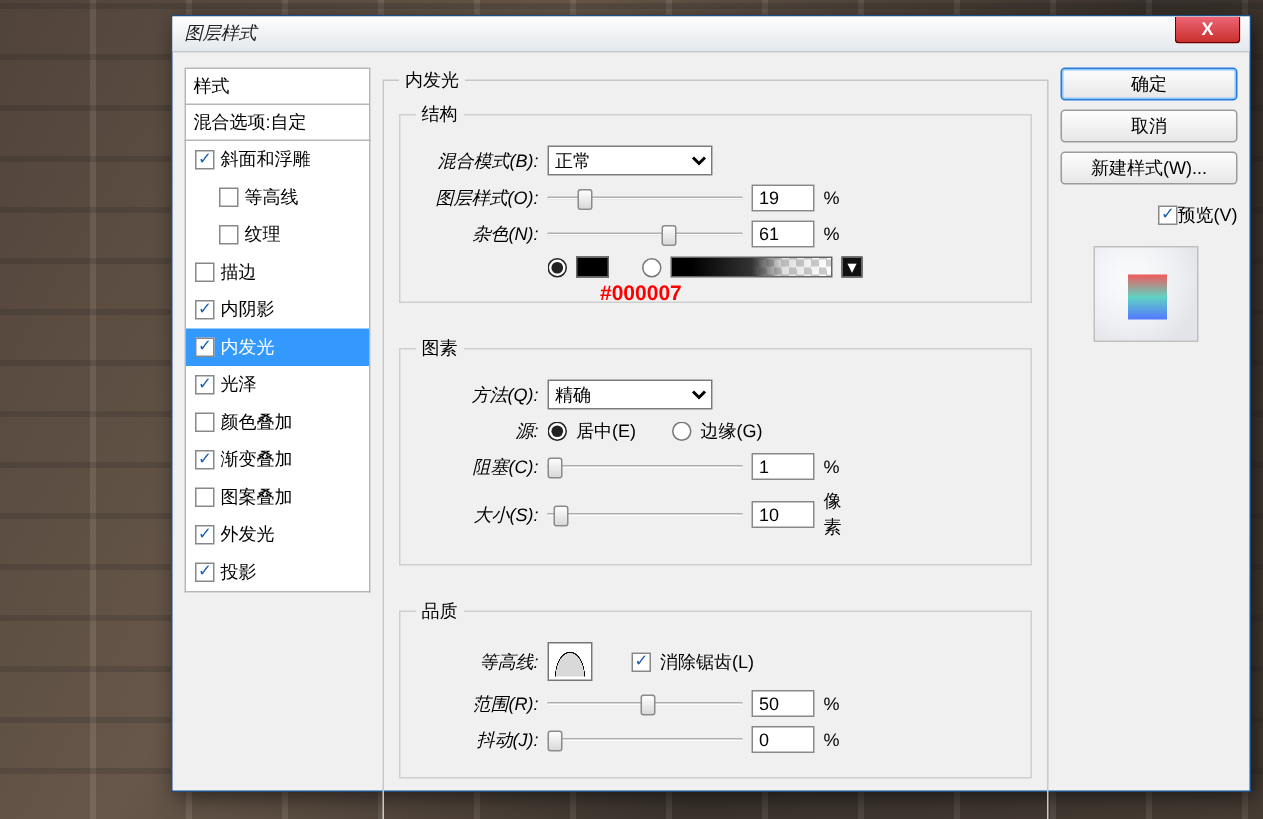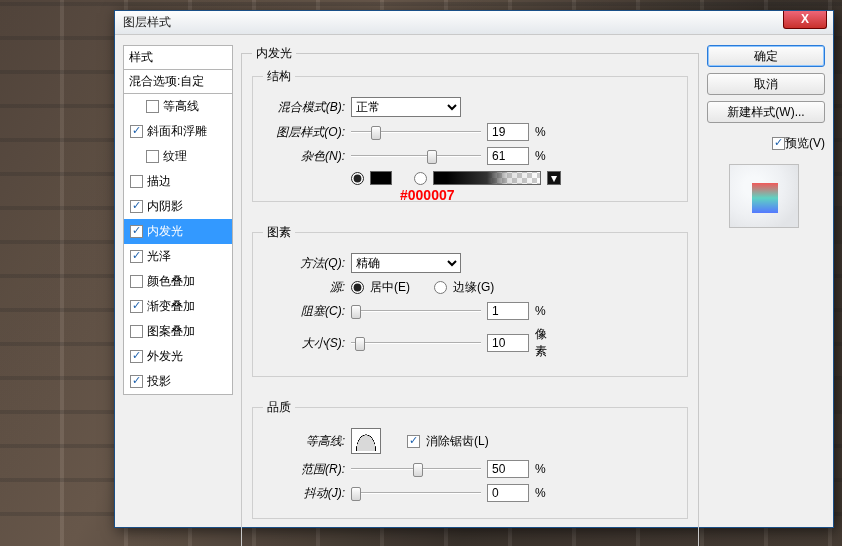--- a/index.html
+++ b/index.html
@@ -5,24 +5,24 @@
   * { box-sizing: border-box; margin: 0; padding: 0; font-family: "Microsoft YaHei", Tahoma, sans-serif; font-size: 12px; }
   body { width: 842px; height: 546px; background: linear-gradient(135deg,#3a3a3a 0%,#6b5b4e 30%,#4a423b 60%,#2f2f2f 100%); position: relative; }
   
   .bg { position:absolute; inset:0; background:
       repeating-linear-gradient(0deg,#0000 0,#0000 30px,#2223 30px,#2223 34px),
       repeating-linear-gradient(90deg,#0001 0,#0001 60px,#fff1 60px,#fff1 64px),
       linear-gradient(120deg,#56483e,#6e5d4f,#3e362f,#4b4037);
       filter: blur(.4px);}
   .dialog { position:absolute; left:114px; top:10px; width:720px; height:518px; background:#F0F0F0; border:1px solid #1a4f87; box-shadow:3px 3px 14px rgba(0,0,0,.6); }
   .titlebar { height:24px; background:linear-gradient(#fdfdfd,#e4e8ec); border-bottom:1px solid #c9c9c9; display:flex; align-items:center; padding-left:8px; position:relative;}
-  .titlebar .title { color:#222; }
+  .titlebar .title { color:#222;font-style:italic; }
   .closebtn { position:absolute; right:6px; top:0; width:44px; height:18px; background:linear-gradient(#e67,#c9302c); color:#fff; text-align:center; line-height:16px; border:1px solid #6b0000; border-top:none; border-radius:0 0 3px 3px; font-weight:bold;}
   .body { display:flex; padding:10px 8px 10px 8px; gap:8px; height:calc(100% - 24px);}
-  .left { width:110px; }
+  .left { width:124px; }
   .stylehdr { border:1px solid #b5b5b5; background:#fff; padding:3px 5px; text-align:left;}
   .blendhdr { border:1px solid #b5b5b5; border-top:none; background:#fff; padding:3px 5px;}
   .stylelist { border:1px solid #b5b5b5; border-top:none; background:#fff; }
   .stylelist .row { padding:4px 4px 4px 6px; display:flex; align-items:center; gap:4px; cursor:default; }
   .stylelist .row.sel { background:#3399ff; color:#fff;}
   .stylelist .row.sub { padding-left:22px;}
   .chk { width:13px; height:13px; appearance:none; border:1px solid #888; background:#fff; position:relative;}
   .chk:checked::after { content:"✓"; position:absolute; top:-2px; left:1px; font-size:11px; color:#1b5fab;}
   .mid { flex:1; }
   fieldset { border:1px solid #c8c8c8; padding:6px 10px 10px; margin-bottom:8px;}
@@ -71,27 +71,27 @@
   <div class="titlebar">
     <span class="title">图层样式</span>
     <div class="closebtn">X</div>
   </div>
   <div class="body">
 
     <div class="left">
       <div class="stylehdr">样式</div>
       <div class="blendhdr">混合选项:自定</div>
       <div class="stylelist" id="stylelist">
+          <div class="row">
+            <input type="checkbox" class="chk" checked="" style="">
+            <span>斜面和浮雕</span>
+          </div>
           <div class="row sub">
             <input type="checkbox" class="chk" style="">
             <span>等高线</span>
-          </div>
-          <div class="row">
-            <input type="checkbox" class="chk" checked="" style="">
-            <span>斜面和浮雕</span>
           </div>
           <div class="row sub">
             <input type="checkbox" class="chk" style="">
             <span>纹理</span>
           </div>
           <div class="row">
             <input type="checkbox" class="chk" style="">
             <span>描边</span>
           </div>
           <div class="row">

